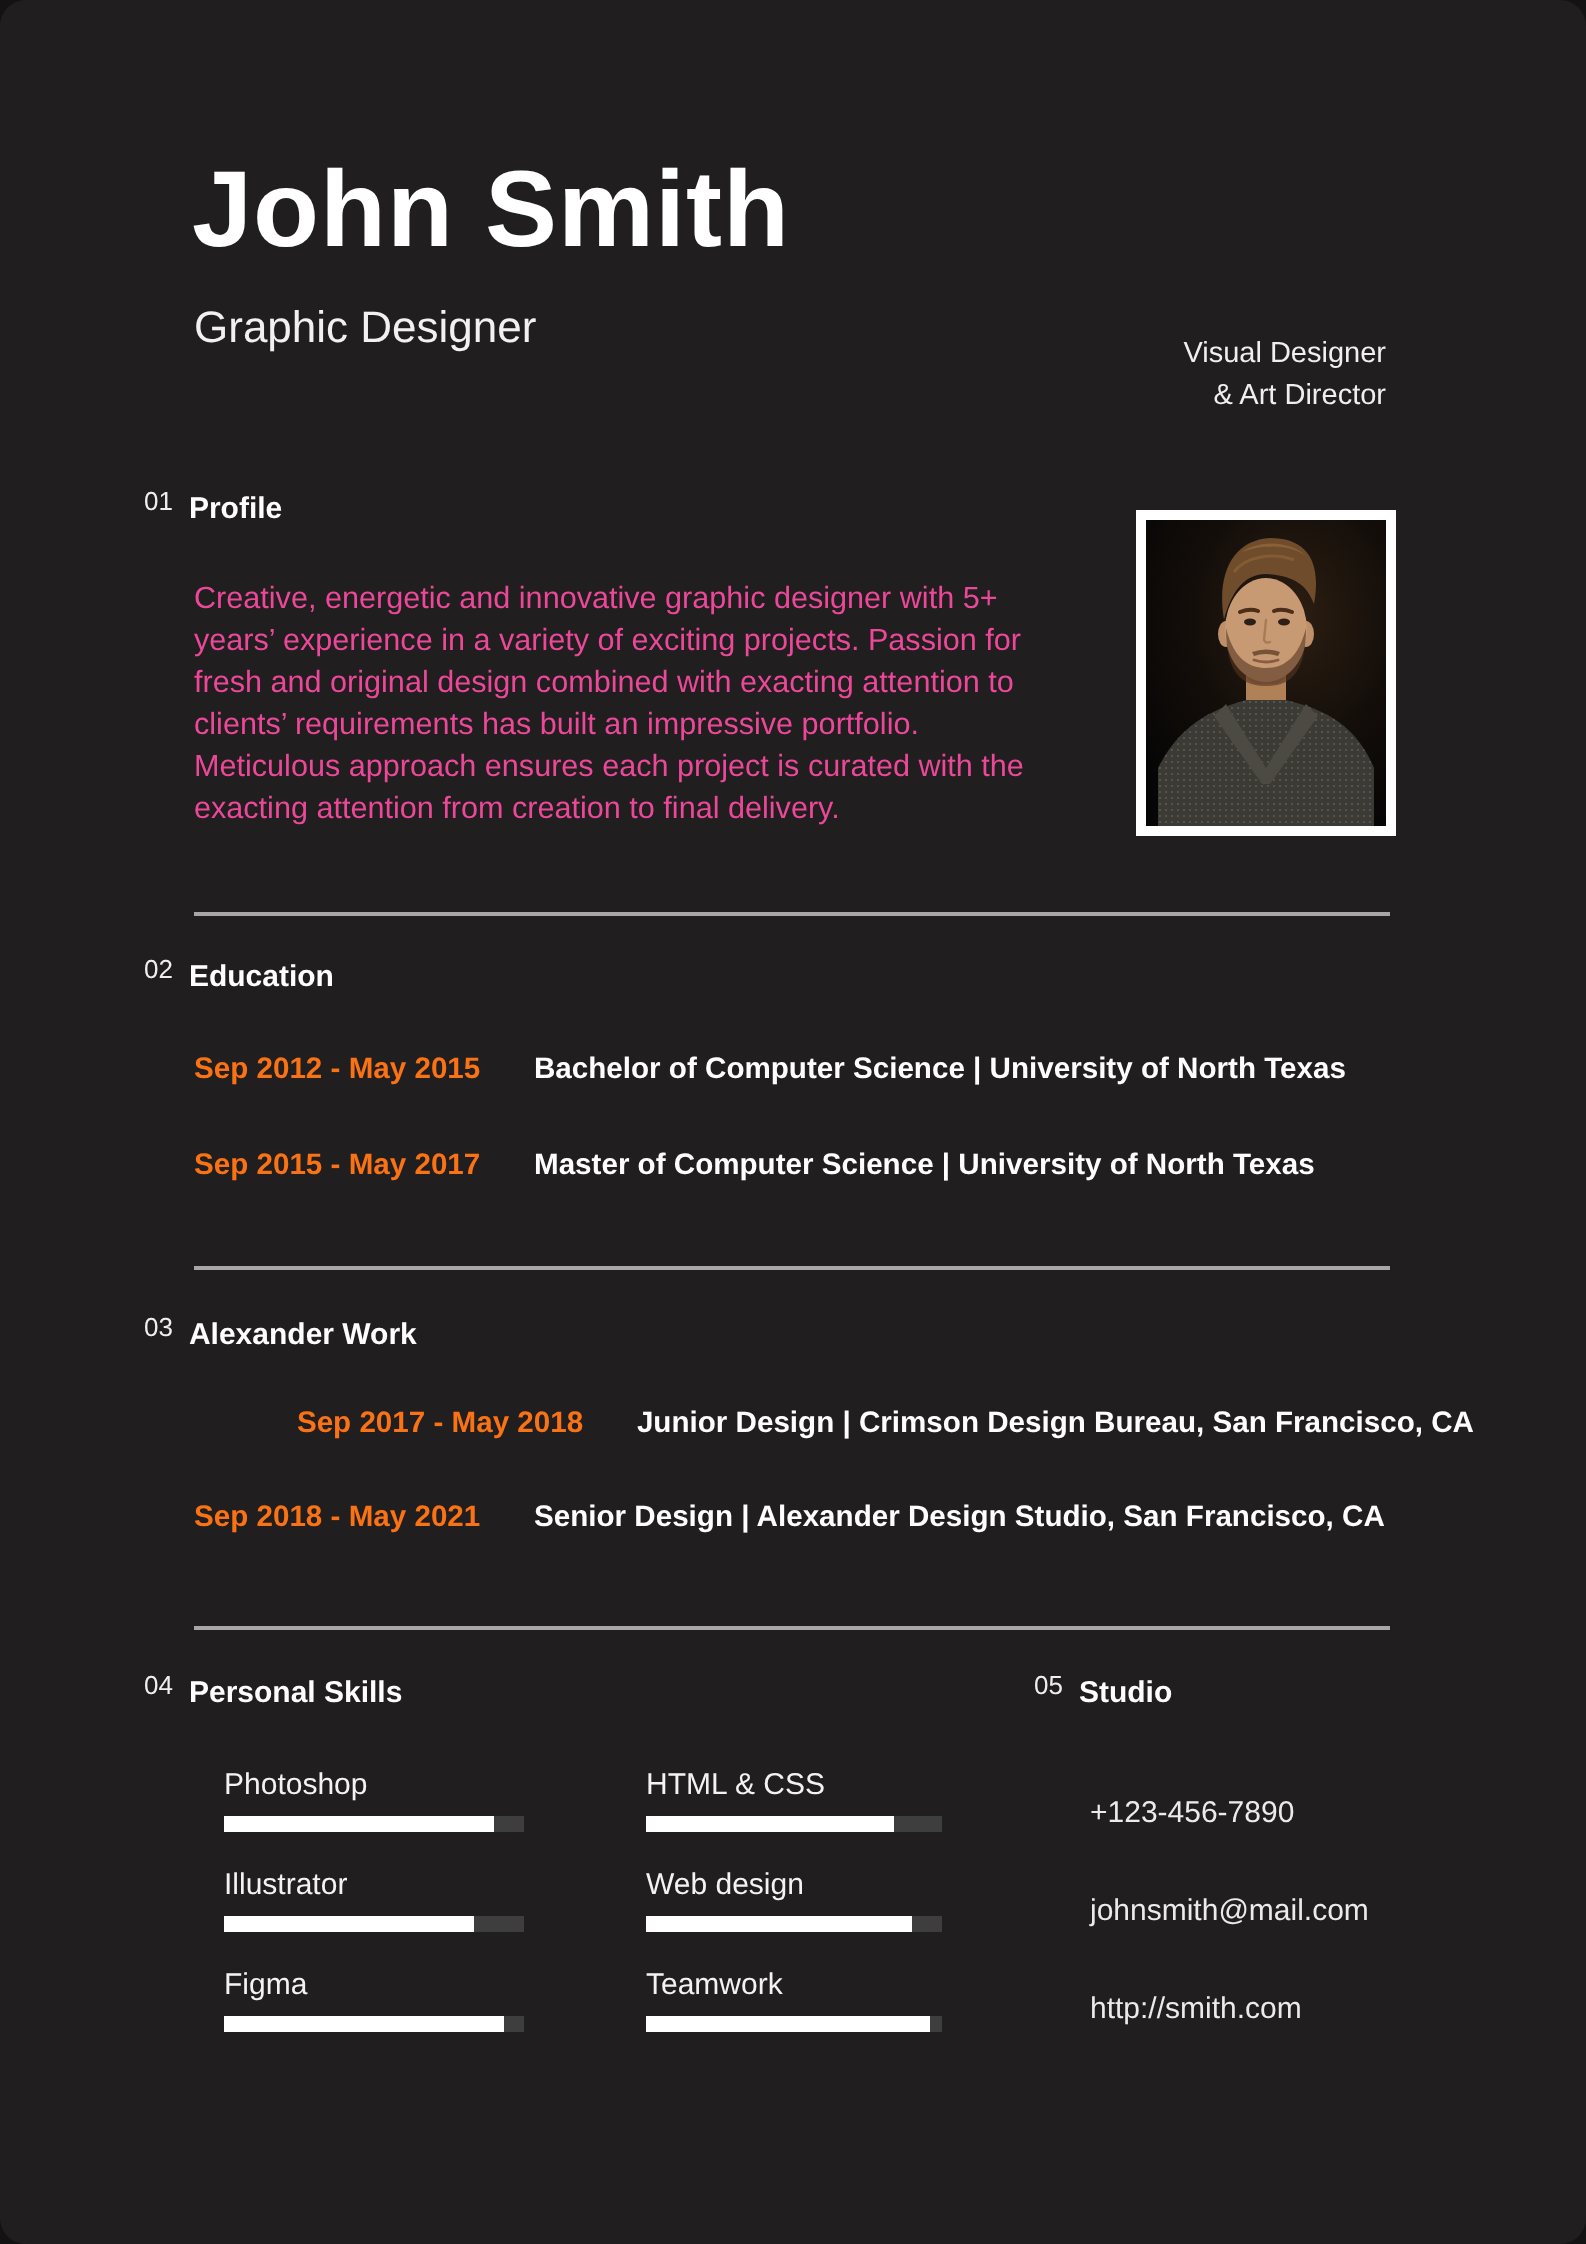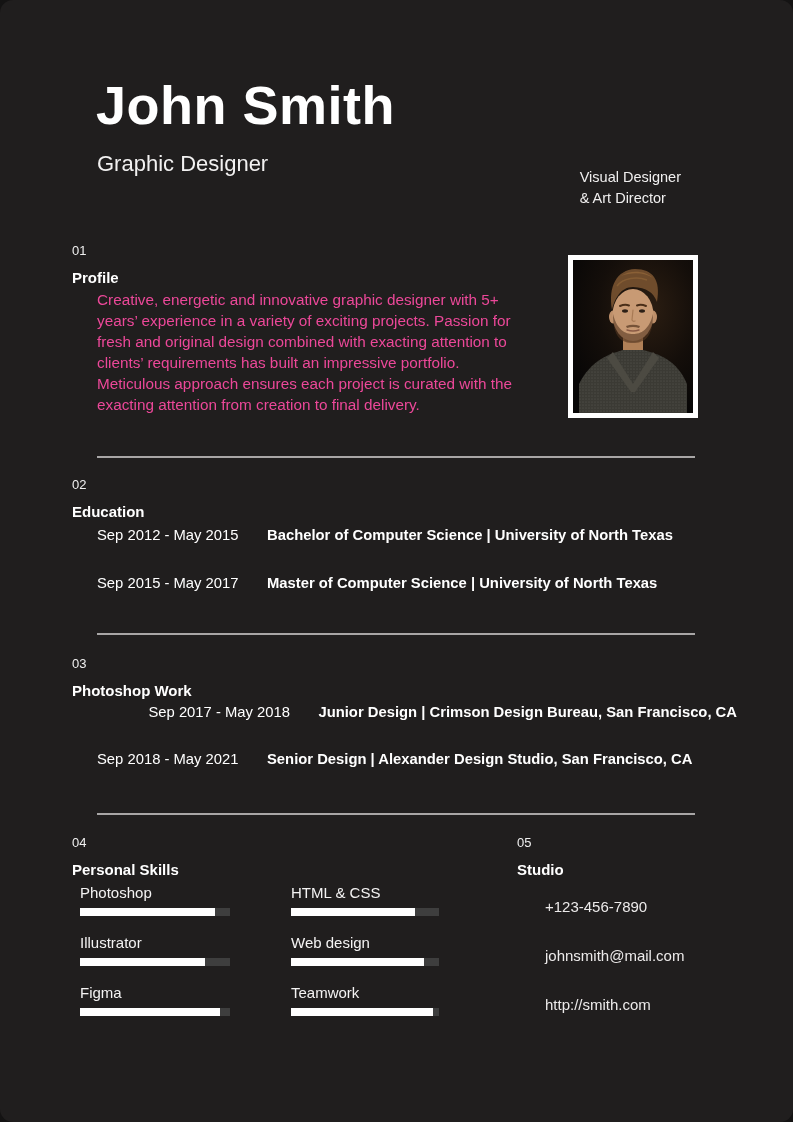--- a/index.html
+++ b/index.html
@@ -18,50 +18,50 @@
   .name {
     position:absolute; left:96px; top:76px;
     font-size:54px; font-weight:700; letter-spacing:0.5px; color:#ffffff;
     line-height:1.1;
   }
   .job-title {
     position:absolute; left:97px; top:151px;
     font-size:22px; font-weight:400; color:#f2f1f1;
   }
   .tagline {
-    position:absolute; right:112px; top:167px;
-    font-size:14.5px; line-height:1.48; text-align:left; color:#f0efef;
-  }
-  
-  .sec-head { position:absolute; display:flex; align-items:flex-start; gap:8px;flex-direction:column; }
+    position:absolute; right:100px; top:167px;
+    font-size:14.5px; line-height:1.48; text-align:right; color:#f0efef;
+  }
+  
+  .sec-head { position:absolute; display:flex; align-items:flex-start; gap:8px; }
   .sec-num  { font-size:13px; font-weight:400; color:#efefef; padding-top:0; }
   .sec-title{ font-size:15px; font-weight:700; color:#ffffff; margin-top:4px; line-height:1.1; }
   
   .profile-text {
     position:absolute; left:97px; top:289px; width:437px;
     font-size:15.3px; line-height:21px; color:#ec4899;
   }
   .photo-frame {
     position:absolute; left:568px; top:255px;
     width:130px; height:163px;
     background:#ffffff; padding:5px;
   }
   .photo-frame svg { display:block; width:120px; height:153px; }
   
   .divider { position:absolute; left:97px; width:598px; height:2px; background:#a8a6a6; }
   .divider-1 { top:456px; }
   .divider-2 { top:633px; }
   .divider-3 { top:813px; }
   
   .row { position:absolute; left:97px; display:flex; font-size:14.8px; width:640px; }
-  .row .date { width:170px; flex-shrink:0; color:#ffffff; font-weight:400; }
+  .row .date { width:170px; flex-shrink:0; color:#f97316; font-weight:700; }
   .row .desc { color:#ffffff; font-weight:700; }
   
   .skills-grid {
-    position:absolute; left:80px; top:884px; width:359px;
+    position:absolute; left:112px; top:884px; width:359px;
     display:grid; grid-template-columns:150px 148px; column-gap:61px; row-gap:18px;
   }
   .skill-label { font-size:15px; color:#f4f3f3; margin-bottom:7px; }
   .skill-track { width:100%; height:8px; background:#3e3e3e; }
   .skill-fill  { height:100%; background:#ffffff; }
   
   .contact-list { position:absolute; left:545px; top:898px; }
   .contact-item { font-size:15px; color:#eceaea; margin-bottom:32px; }
 </style>
 </head>
@@ -141,21 +141,21 @@
   </div>
   <div class="row" style="top:575px;">
     <span class="date">Sep 2015 - May 2017</span>
     <span class="desc">Master of Computer Science | University of North Texas</span>
   </div>
 
   <div class="divider divider-2"></div>
 
   <div class="sec-head" style="left:72px; top:656px;">
     <span class="sec-num">03</span>
-    <span class="sec-title">Photoshop Work</span>
+    <span class="sec-title">Alexander Work</span>
   </div>
   <div class="row" style="top:704px;justify-content:flex-end;">
     <span class="date">Sep 2017 - May 2018</span>
     <span class="desc">Junior Design | Crimson Design Bureau, San Francisco, CA</span>
   </div>
   <div class="row" style="top:751px;">
     <span class="date">Sep 2018 - May 2021</span>
     <span class="desc">Senior Design | Alexander Design Studio, San Francisco, CA</span>
   </div>
 

